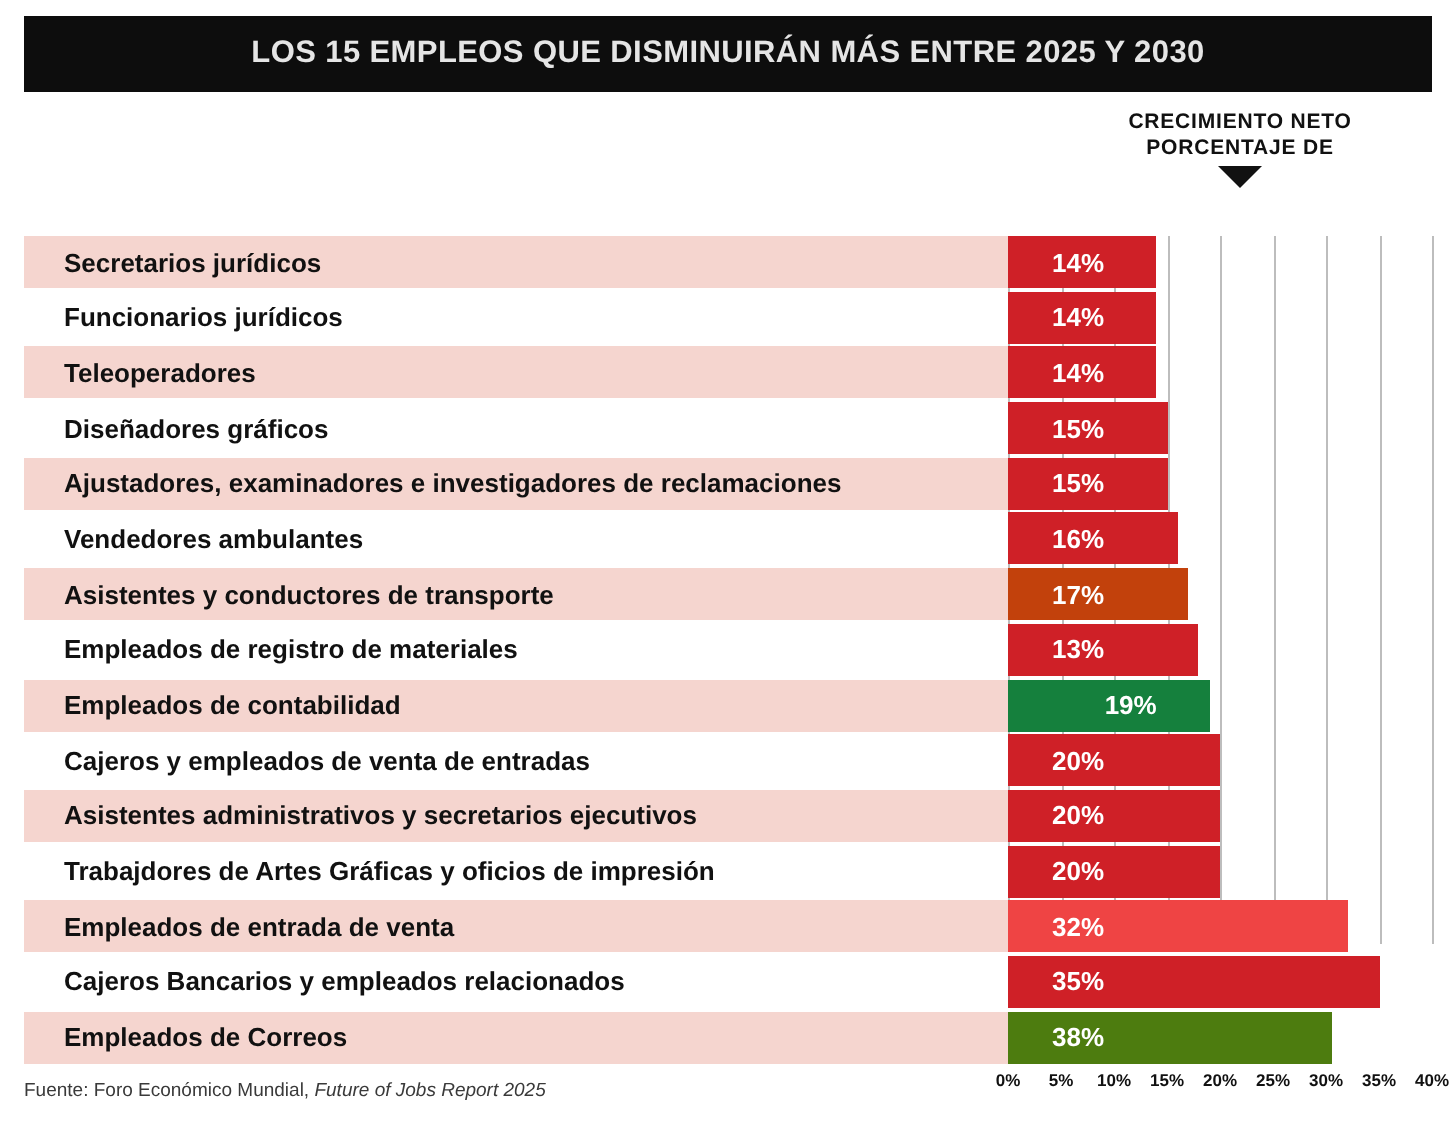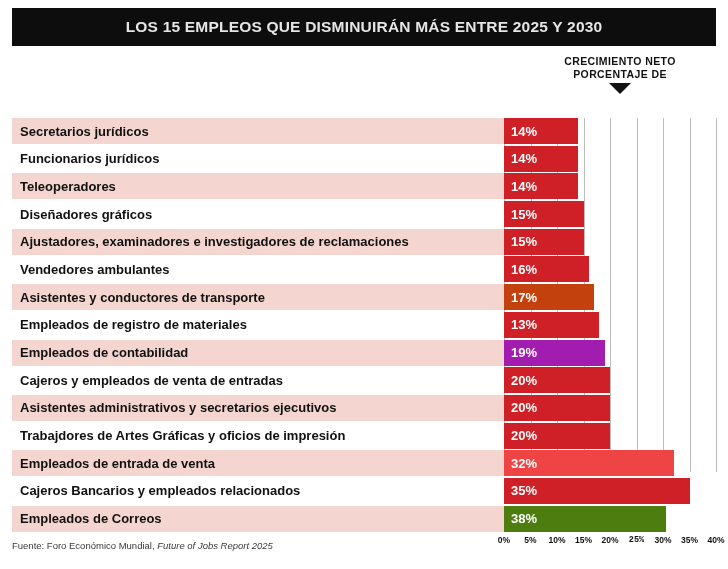--- a/index.html
+++ b/index.html
@@ -77,21 +77,21 @@
 
   .label-band {
     position: absolute;
     left: 12px;
     top: 0;
     width: 556px;
     height: 26px;
     box-sizing: border-box;
     display: flex;
     align-items: center;
-    padding-left: 8px;
+    padding-left: 20px;
   }
   .label-band.shaded {
     background: #f5d5cf;
   }
   .label-band .cat-label {
     font-size: 13px;
     font-weight: bold;
     color: #111111;
     white-space: nowrap;
     font-family: "Liberation Sans", sans-serif;
@@ -128,21 +128,21 @@
     height: 26px;
     background: #cf2027;
     display: flex;
     align-items: center;
     box-sizing: border-box;
   }
   .bar .val {
     color: #ffffff;
     font-size: 13px;
     font-weight: bold;
-    padding-left: 7px;
+    padding-left: 22px;
     font-family: "Liberation Sans", sans-serif;
     white-space: nowrap;
   }
 
   
   #xaxis {
     position: absolute;
     left: 504px;
     top: 535px;
     width: 220px;
@@ -276,21 +276,21 @@
           <div class="bar" style="width: 95.4px; background: rgb(207, 32, 39);">
             <span class="val">13%</span>
           </div>
         </div>
       </div>
       <div class="row">
         <div class="label-band shaded">
           <span class="cat-label">Empleados de contabilidad</span>
         </div>
         <div class="plot">
-          <div class="bar" style="width: 100.7px; background: #a21caf;">
+          <div class="bar" style="width: 100.7px; background: #15803d; justify-content: center;">
             <span class="val">19%</span>
           </div>
         </div>
       </div>
       <div class="row">
         <div class="label-band">
           <span class="cat-label">Cajeros y empleados de venta de entradas</span>
         </div>
         <div class="plot">
           <div class="bar" style="width: 106px; background: rgb(207, 32, 39);">
@@ -350,21 +350,21 @@
       </div>
     </div>
 </div>
 
 <div id="xaxis">
     <div class="tick" style="left: 0px;">0%</div>
     <div class="tick" style="left: 26.5px;">5%</div>
     <div class="tick" style="left: 53px;">10%</div>
     <div class="tick" style="left: 79.5px;">15%</div>
     <div class="tick" style="left: 106px;">20%</div>
-    <div class="tick" style="left: 132.5px; font-family: Liberation Mono, monospace;">25%</div>
+    <div class="tick" style="left: 132.5px;">25%</div>
     <div class="tick" style="left: 159px;">30%</div>
     <div class="tick" style="left: 185.5px;">35%</div>
     <div class="tick" style="left: 212px;">40%</div>
   </div>
 
 <div id="source">
   <span>Fuente: Foro Económico Mundial,</span>
   <span class="ital">Future of Jobs Report 2025</span>
 </div>
 

